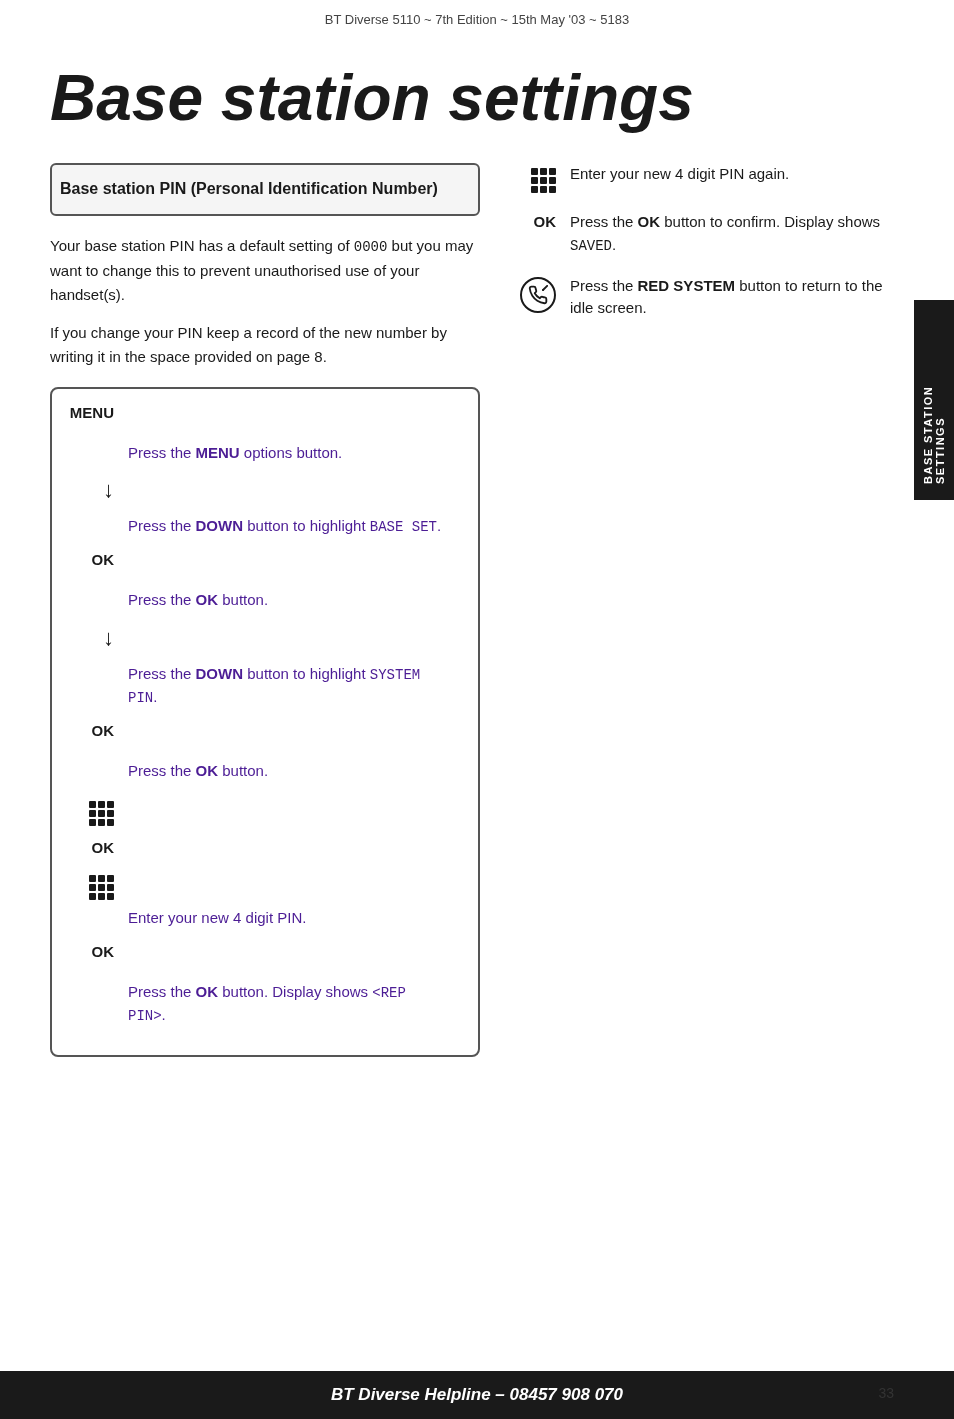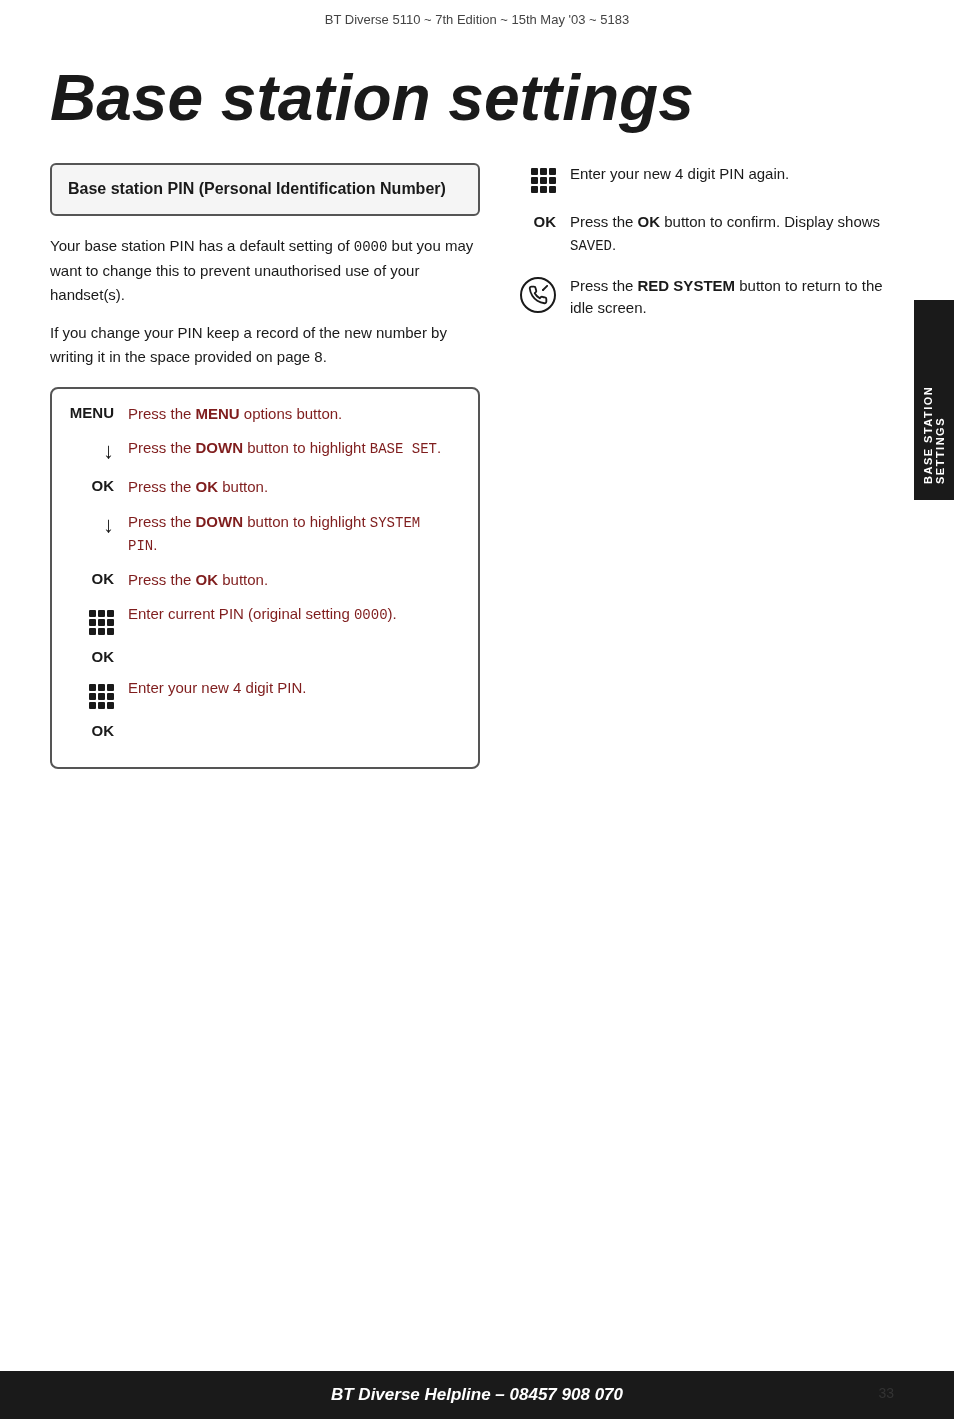--- a/index.html
+++ b/index.html
@@ -44,21 +44,21 @@
 
     .right-column {
       flex: 1;
       padding-top: 0;
     }
 
     
     .pin-box {
       border: 2px solid #555;
       border-radius: 6px;
-      padding: 14px 16px;
+      padding: 14px 8px;
       margin-bottom: 18px;
       background: #f5f5f5;
     }
 
     .pin-box-title {
       font-weight: bold;
       font-size: 16px;
       color: #1a1a1a;
       line-height: 1.3;
     }
@@ -117,21 +117,22 @@
     }
 
     .step-key-ok {
       font-weight: bold;
       font-size: 15px;
     }
 
     .step-desc {
       font-size: 15px;
       line-height: 1.5;
-      color: #7f1d1d;
+      color: #4c1d95;
+      margin-top: 39px;
     }
 
     .bold-text {
       font-weight: bold;
     }
 
     
     .arrow-down-icon {
       display: inline-flex;
       align-items: center;
@@ -303,21 +304,20 @@
                 <div class="keypad-dot"></div>
                 <div class="keypad-dot"></div>
               <div class="keypad-dot"></div>
                 <div class="keypad-dot"></div>
                 <div class="keypad-dot"></div>
               <div class="keypad-dot"></div>
                 <div class="keypad-dot"></div>
                 <div class="keypad-dot"></div>
             </div>
           </div>
-          <div class="step-desc">Enter current PIN (original setting <span class="monospace">0000</span>).</div>
         </div>
 
         <div class="step-row">
           <div class="step-key step-key-ok">OK</div>
         </div>
 
         <div class="step-row">
           <div class="step-key" style="display:flex;justify-content:flex-end;padding-top:4px;">
             <div class="keypad-icon">
               <div class="keypad-dot"></div>
@@ -329,20 +329,21 @@
               <div class="keypad-dot"></div>
                 <div class="keypad-dot"></div>
                 <div class="keypad-dot"></div>
             </div>
           </div>
           <div class="step-desc">Enter your new 4 digit PIN.</div>
         </div>
 
         <div class="step-row">
           <div class="step-key step-key-ok">OK</div>
+          <div class="step-desc">Press the <span class="bold-text">OK</span> button. Display shows <span class="monospace">&lt;REP PIN&gt;</span>.</div>
         </div>
 
       </div>
     </div>
 
   </div>
 
   <div class="right-column">
 
     <div class="right-step-row">

